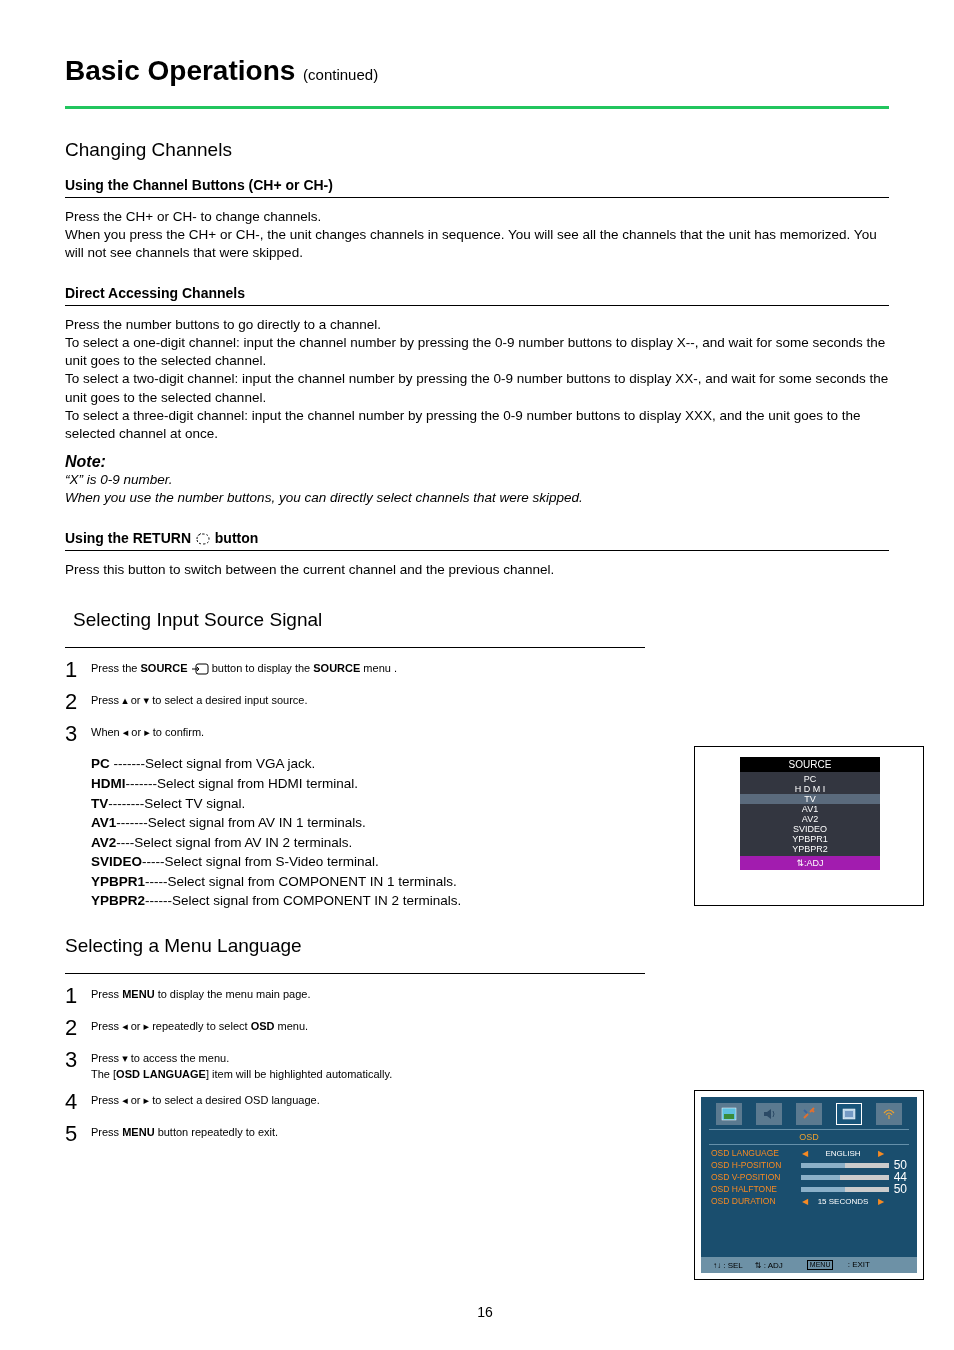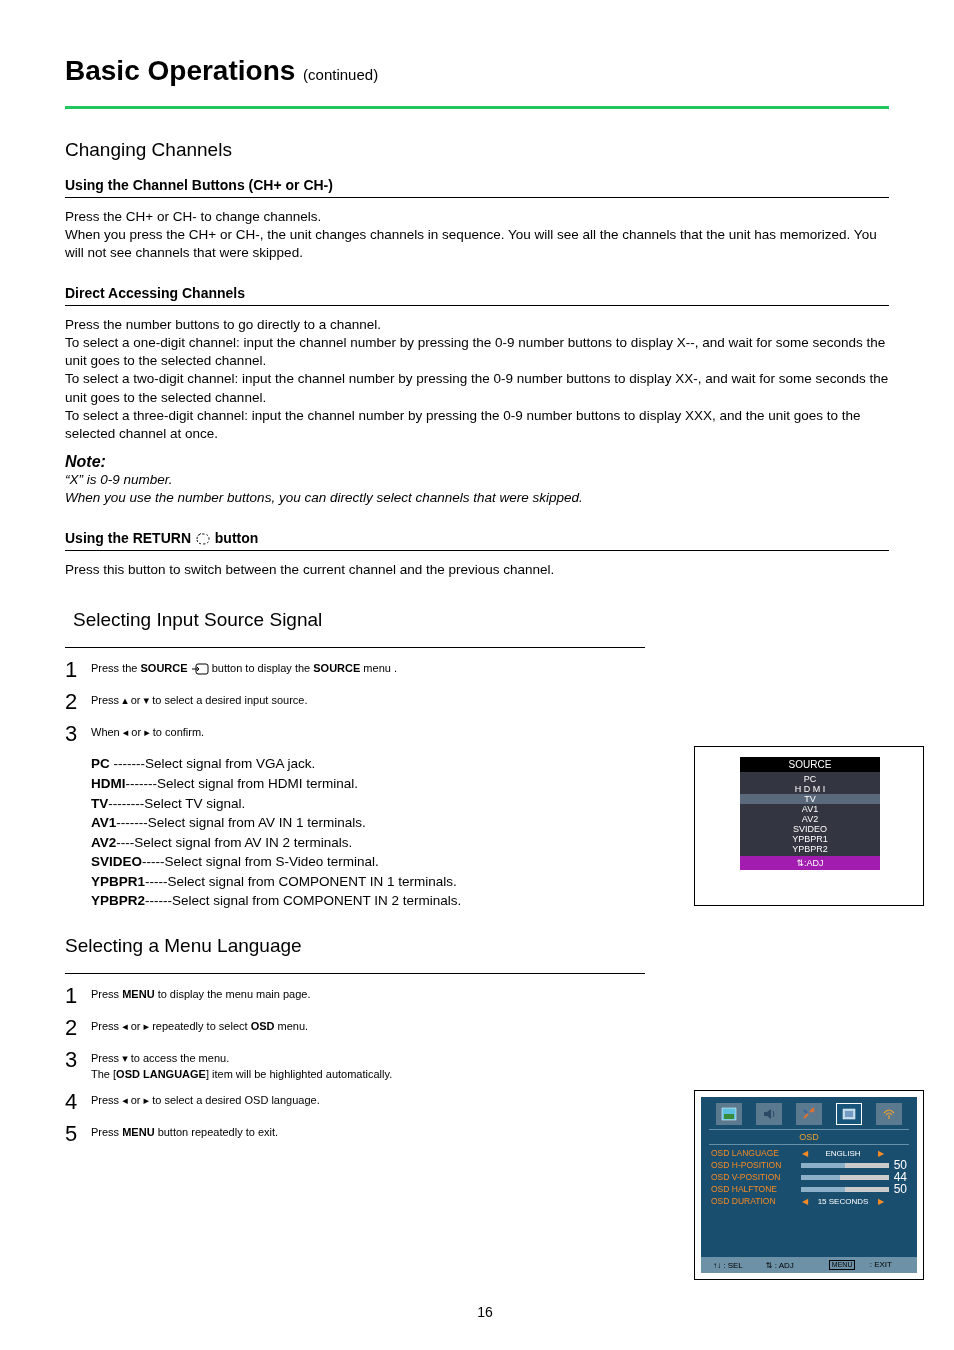--- a/index.html
+++ b/index.html
@@ -99,21 +99,21 @@
   .osd-sep { height:1px; background:#6590aa; margin:2px 8px 0; }
   .osd-label { text-align:center; font-size:9px; color:#e8a030; margin:2px 0; }
   .osd-rows { padding:2px 10px; }
   .osd-row { display:flex; align-items:center; height:12px; }
   .osd-row .lab { width:90px; color:#f68a23; }
   .osd-row .arrl, .osd-row .arrr { color:#f68a23; font-size:8px; width:8px; text-align:center; }
   .osd-row .bar { flex:1; height:5px; background:#ccc; position:relative; }
   .osd-row .bar .fill { position:absolute; top:0; left:0; bottom:0; background:#8bb0c8; }
   .osd-row .valtxt { color:#fff; width:68px; text-align:center; font-size:8px;}
   .osd-row .val { width:18px; text-align:right; font-size:12px; color:#fff; }
-  .osd-footer { position:absolute; bottom:0; left:0; right:0; height:16px; background:#6d91a6; display:flex; align-items:center; font-size:8px; color:#000;gap:11px; }
+  .osd-footer { position:absolute; bottom:0; left:0; right:0; height:16px; background:#6d91a6; display:flex; align-items:center; font-size:8px; color:#000; }
   .osd-footer span { margin-left: 12px; }
   .menu-box { display:inline-block; border:1px solid #000; padding:0 2px; font-size:7px; line-height:8px; }
 
   svg.inline-icon { vertical-align: middle; }
 </style>
 </head>
 <body>
 
 <div class="page">
 

